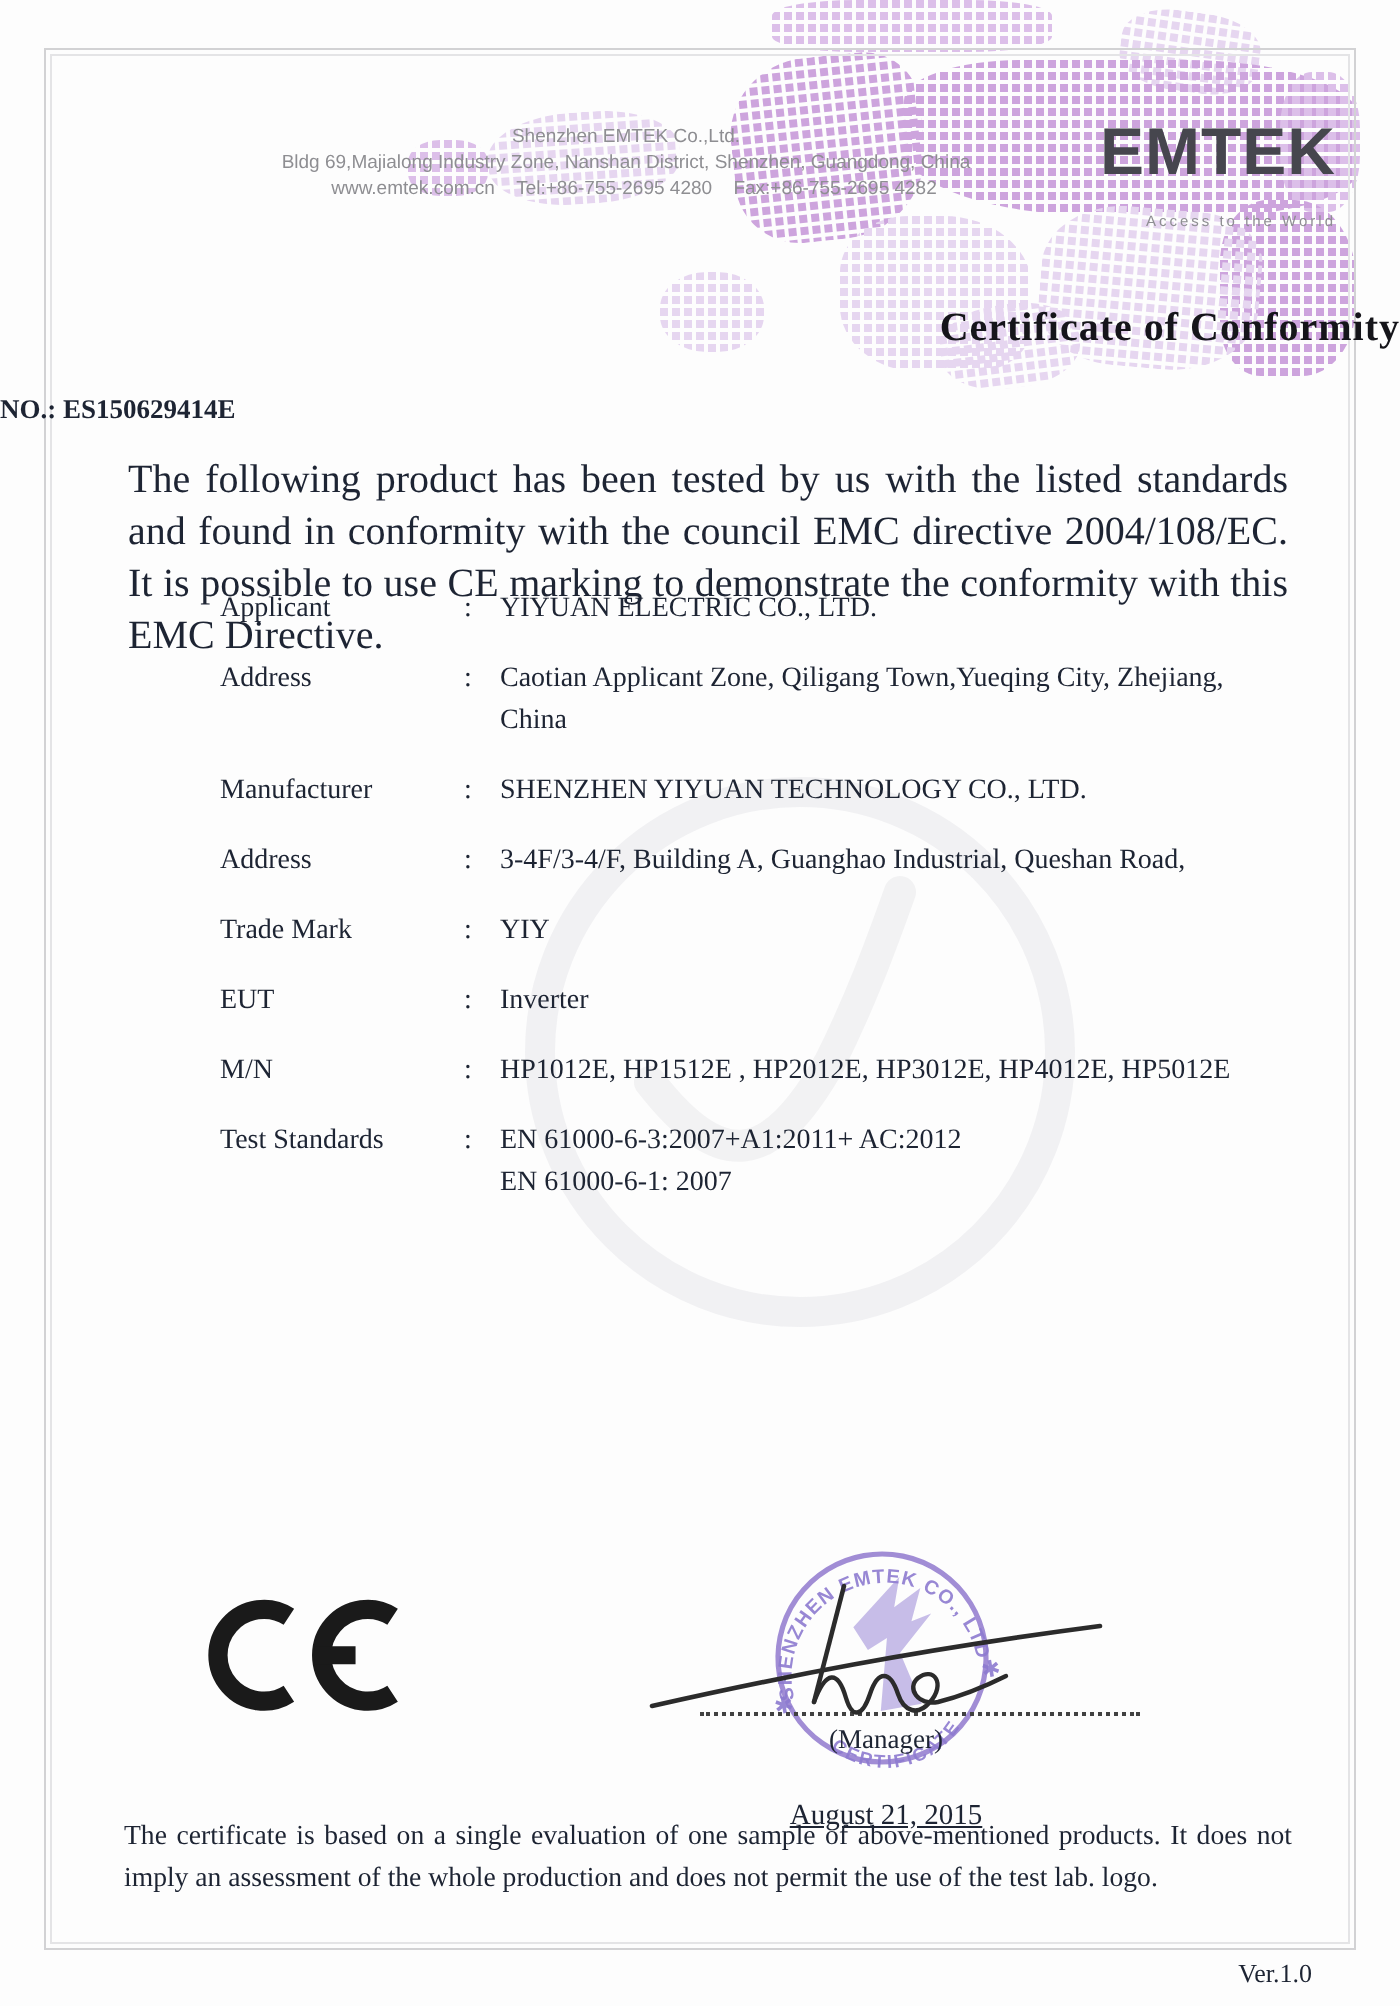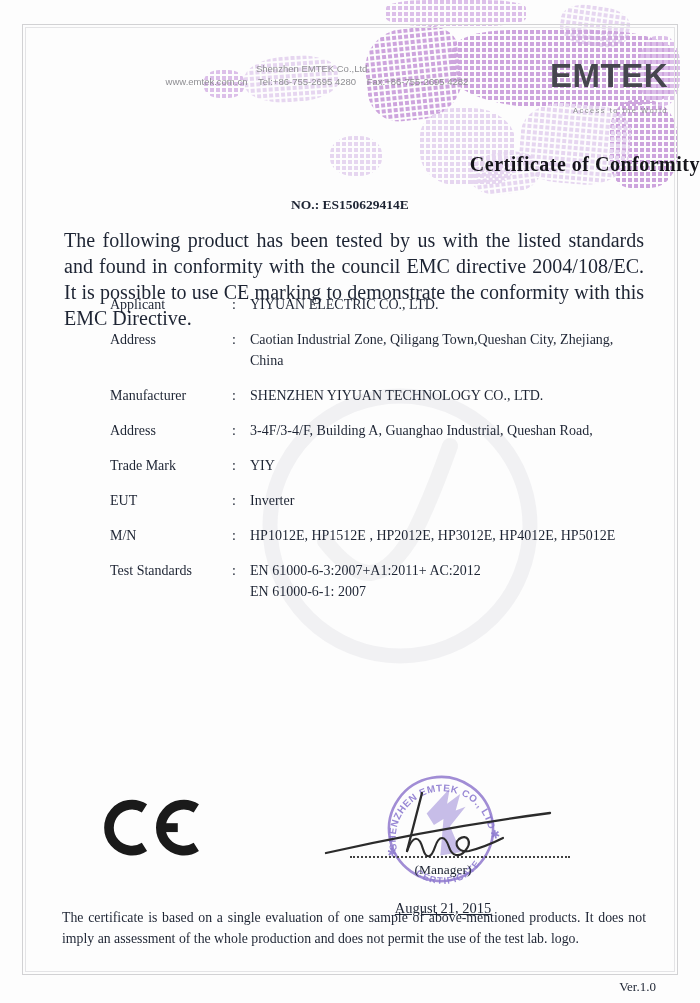--- a/index.html
+++ b/index.html
@@ -21,21 +21,21 @@
        font-family:"Liberation Sans","DejaVu Sans",sans-serif;}
   .hdr-lines{position:absolute;right:172px;top:2px;width:430px;text-align:center;
              font-size:9.5px;line-height:13px;color:#8e8e92;}
   .hdr-contact span{margin-left:8px;}
   .logo{position:absolute;right:32px;top:0;width:136px;text-align:right;}
   .logo-text{font-size:33px;font-weight:bold;color:#46464e;line-height:32px;letter-spacing:0.5px;}
   .logo-tag{font-size:7.5px;letter-spacing:1.5px;color:#8e8e92;margin-top:14px;white-space:nowrap;}
   
   .title{position:absolute;top:153px;left:0;width:100%;text-align:right;z-index:2;
          font-size:20px;font-weight:bold;color:#15151a;letter-spacing:0.5px;}
-  .certno{position:absolute;top:197px;left:0;width:100%;text-align:center;z-index:2;
+  .certno{position:absolute;top:197px;left:0;width:100%;text-align:left;z-index:2;
           font-size:13.5px;font-weight:bold;color:#1d2433;}
   .intro{position:absolute;top:227px;left:64px;right:56px;z-index:2;
          font-size:20px;line-height:26px;text-align:justify;}
   
   .fields{position:absolute;top:294px;left:110px;right:56px;z-index:2;font-size:14px;}
   .row{display:flex;margin-bottom:14px;line-height:21px;}
   .fl{width:122px;flex:none;}
   .fc{width:18px;flex:none;}
   .fv{flex:1;}
   
@@ -77,20 +77,21 @@
 <svg class="wm" width="300" height="300" viewBox="0 0 300 300">
   <circle cx="150" cy="150" r="130" fill="none" stroke="rgba(165,165,175,0.13)" stroke-width="15"></circle>
   <path d="M75 165 C110 210 135 208 165 155 C180 125 190 98 200 70" fill="none" stroke="rgba(165,165,175,0.12)" stroke-width="16" stroke-linecap="round"></path>
 </svg>
 
 <div class="frame"></div>
 
 <div class="hdr">
   <div class="hdr-lines">
     <div>Shenzhen EMTEK Co.,Ltd.</div>
+    <div>Bldg 69,Majialong Industry Zone, Nanshan District, Shenzhen, Guangdong, China</div>
     <div class="hdr-contact">
       <span>www.emtek.com.cn</span>
       <span>Tel:+86-755-2695 4280</span>
       <span>Fax:+86-755-2695 4282</span>
     </div>
   </div>
   <div class="logo">
     <div class="logo-text">EMTEK</div>
     <div class="logo-tag">Access to the World</div>
   </div>
@@ -104,21 +105,21 @@
 <div class="fields">
   <div class="row">
     <div class="fl">Applicant</div>
     <div class="fc">:</div>
     <div class="fv">YIYUAN ELECTRIC CO., LTD.</div>
   </div>
   <div class="row">
     <div class="fl">Address</div>
     <div class="fc">:</div>
     <div class="fv">
-      <div>Caotian Industrial Zone, Qiligang Town,Queshan City, Zhejiang,</div>
+      <div>Caotian Applicant Zone, Qiligang Town,Yueqing City, Zhejiang,</div>
       <div>China</div>
     </div>
   </div>
   <div class="row">
     <div class="fl">Manufacturer</div>
     <div class="fc">:</div>
     <div class="fv">SHENZHEN YIYUAN TECHNOLOGY CO., LTD.</div>
   </div>
   <div class="row">
     <div class="fl">Address</div>

